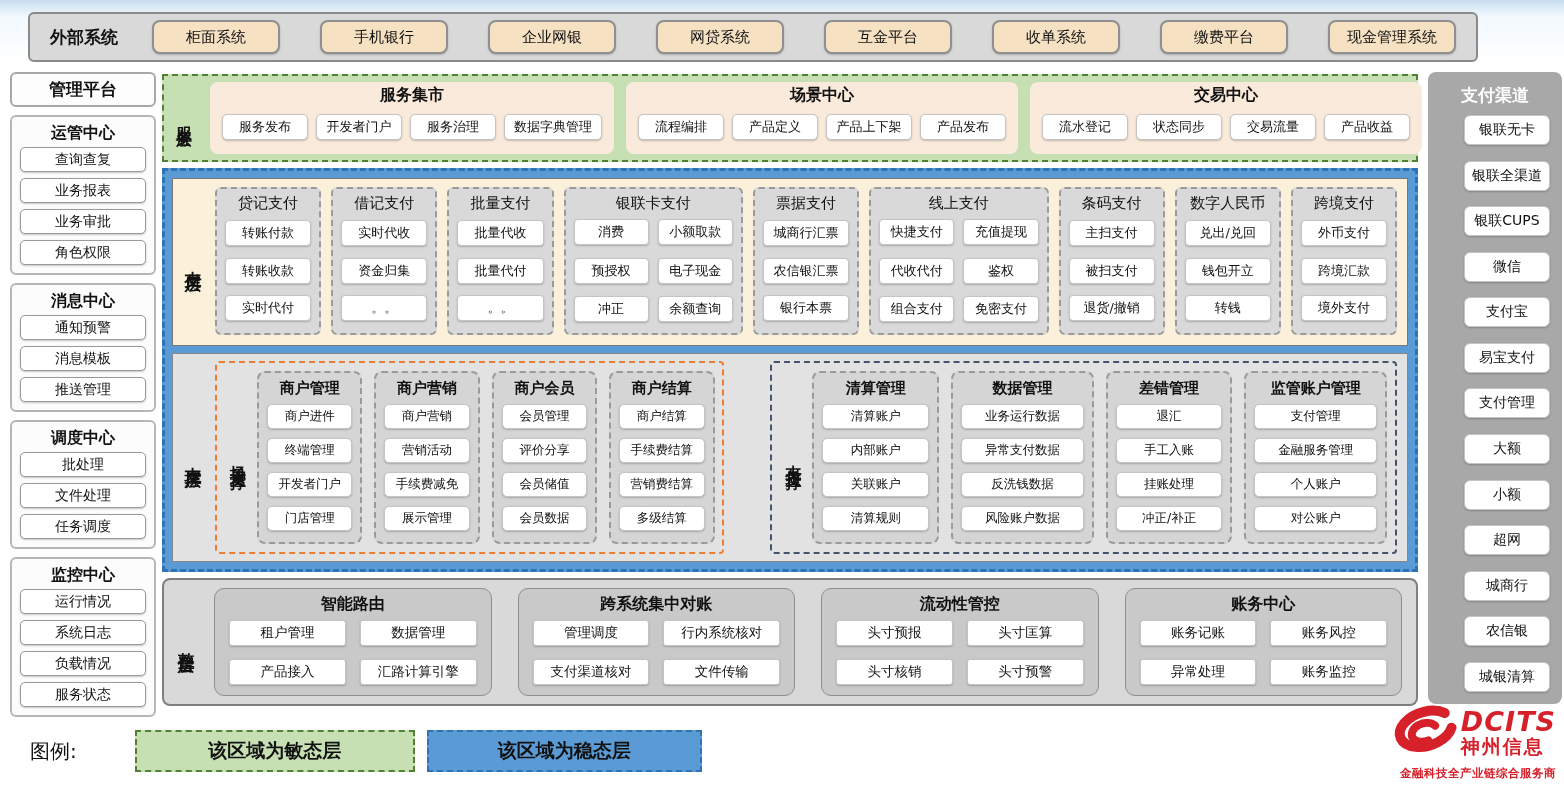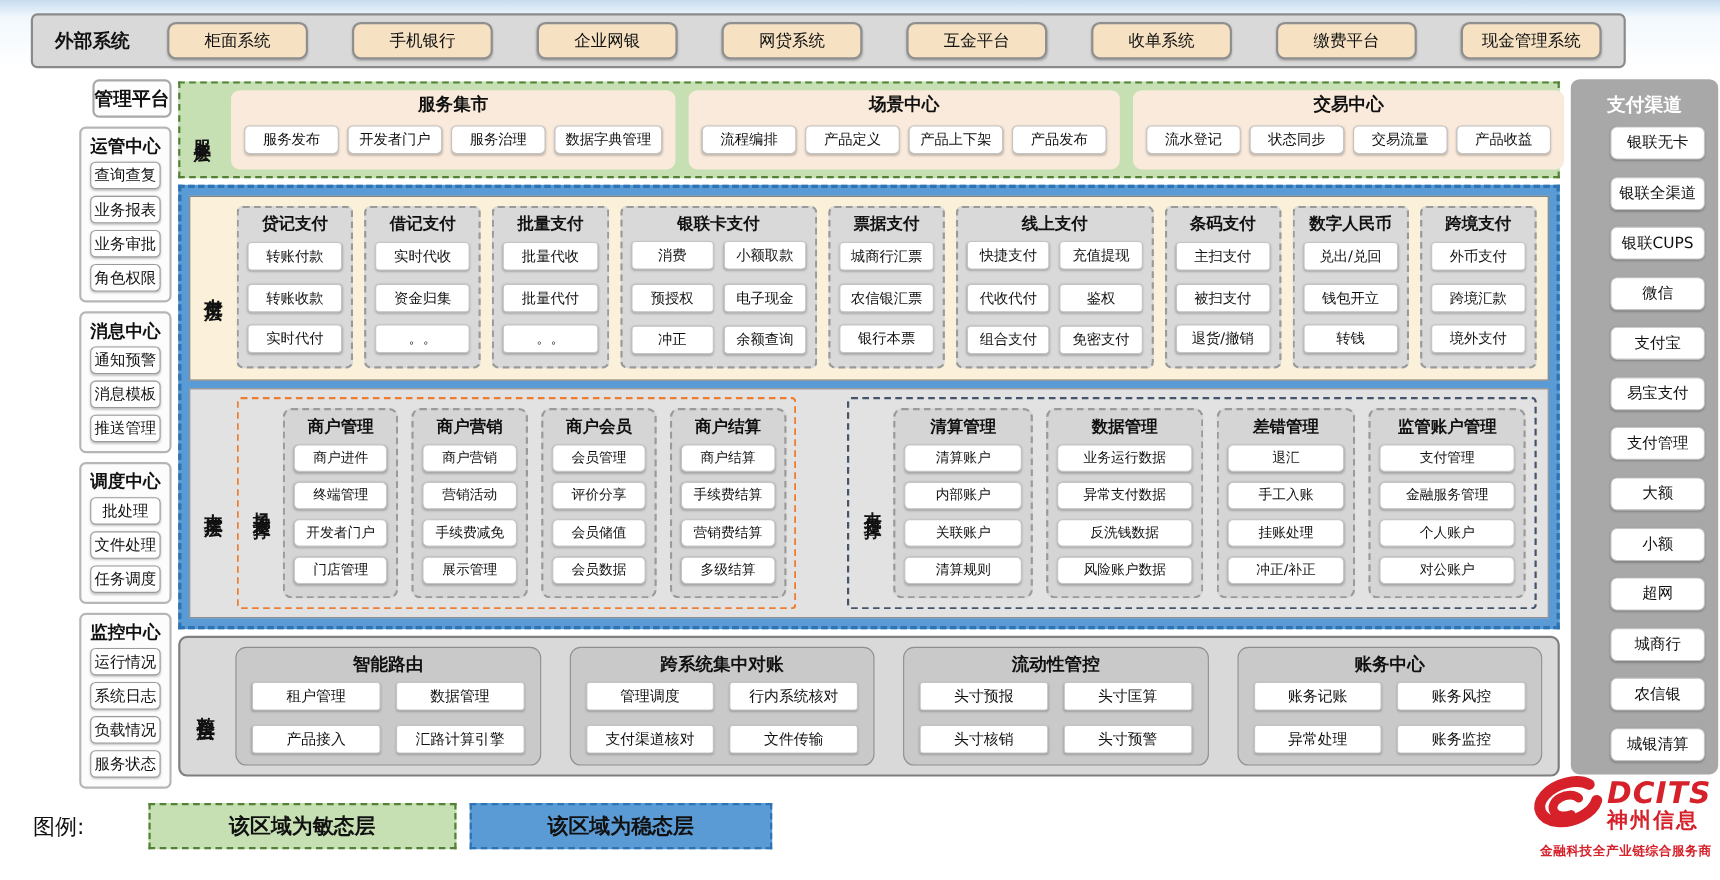--- a/index.html
+++ b/index.html
@@ -30,21 +30,21 @@
   .ext-label { font-size:17px; font-weight:bold; margin-right:34px; white-space:nowrap; }
   .ext-items { flex:1; display:flex; justify-content:space-between; align-items:center; }
   .ext-items .btn {
     background:var(--tan,#F6E2C3); border:2px solid #8f8f8f; border-radius:8px;
     width:128px; height:34px; font-size:15px;
   }
 
   
   .left-sb {
     position:absolute; left:10px; top:72px; width:146px; height:634px;
-    display:flex; flex-direction:column; justify-content:space-between; gap:8px;align-items:flex-end;
+    display:flex; flex-direction:column; justify-content:space-between; gap:8px;
   }
   .mg-title {
     border:2px solid #a8a8a8; border-radius:6px; background:#fdfdfd;
     font-weight:bold; font-size:17px; text-align:center; padding:4px 0; flex:0 0 auto;
   }
   .mg-group {
     border:2px solid #b6b6b6; border-radius:6px; background:#fcfcfc;
     padding:5px 8px 8px; display:flex; flex-direction:column;
   }
   .mg-group.g4 { flex:4 1 0;font-family:Liberation Serif, serif; } .mg-group.g3 { flex:3 1 0; }
@@ -68,21 +68,21 @@
   .stable {
     position:absolute; left:162px; top:168px; width:1256px; height:404px;
     background:var(--stable_blue,#5B9BD5); border:3px dashed var(--stable_border,#2E74B5);
     padding:7px; display:flex; flex-direction:column; gap:7px;
   }
   .paylayer { height:168px; background:var(--payment_cream,#FBF1DA); border:1px solid #777; display:flex; padding:4px 10px 6px 6px; gap:8px; }
   .paylayer .vlabel { font-size:17px; width:28px; }
   .pay-groups { flex:1; display:flex; gap:10px; padding:4px 0; }
   .pay-group { background:#D9D9D9; border:2px dashed #9a9a9a; border-radius:6px; flex:1 1 0; display:flex; flex-direction:column; padding:3px 8px 7px; }
   .pay-group.wide { flex:1.85 1 0; }
-  .pay-title { font-weight:bold; font-size:15px; text-align:center; padding:2px 0; white-space:nowrap; }
+  .pay-title { font-weight:normal; font-size:15px; text-align:center; padding:2px 0; white-space:nowrap; }
   .pay-items { flex:1; display:flex; flex-direction:column; justify-content:space-evenly; gap:7px; }
   .pay-items .btn { height:26px; }
   .pay-items.grid2 { display:grid; grid-template-columns:1fr 1fr; gap:9px; align-content:space-evenly; }
 
   .suplayer { flex:1; background:#E2E2E2; border:1px solid #888; display:flex; padding:7px 10px 7px 6px; gap:8px; }
   .suplayer .vlabel { font-size:17px; width:28px; }
   .sup-sections { flex:1; display:flex; gap:46px; }
   .sup-section { border:2px dashed; border-radius:4px; display:flex; padding:8px; gap:6px; }
   .sup-section.scene { border-color:var(--scene_orange,#ED7D31); flex:46 1 0; }
   .sup-section.paysup { border-color:var(--pay_navy,#44546A); flex:57 1 0; }

